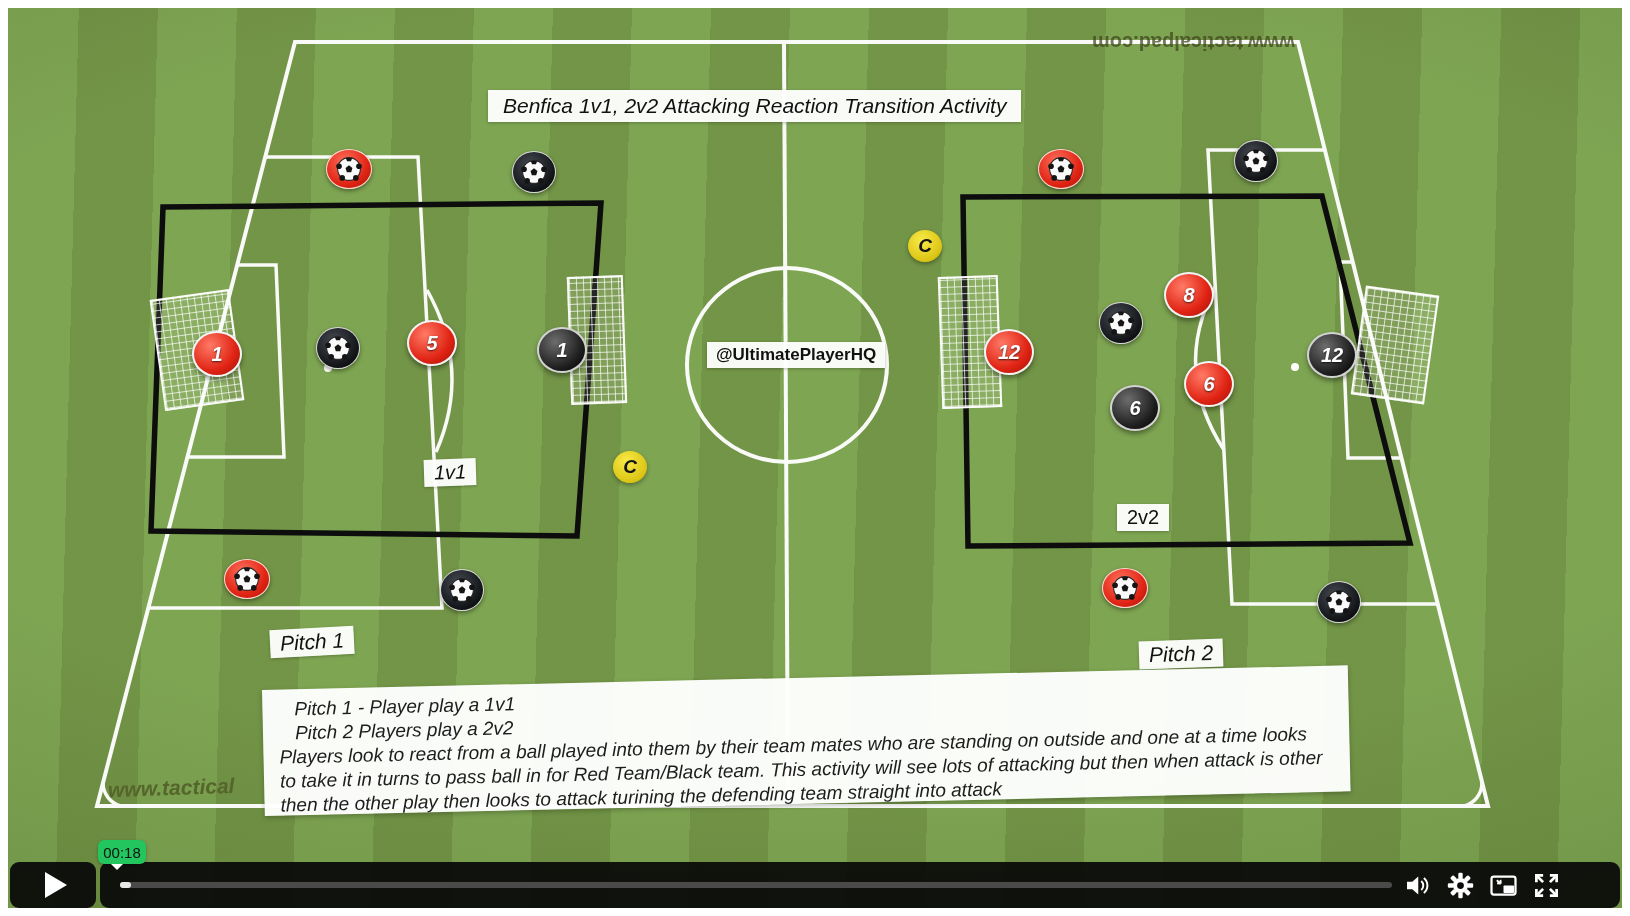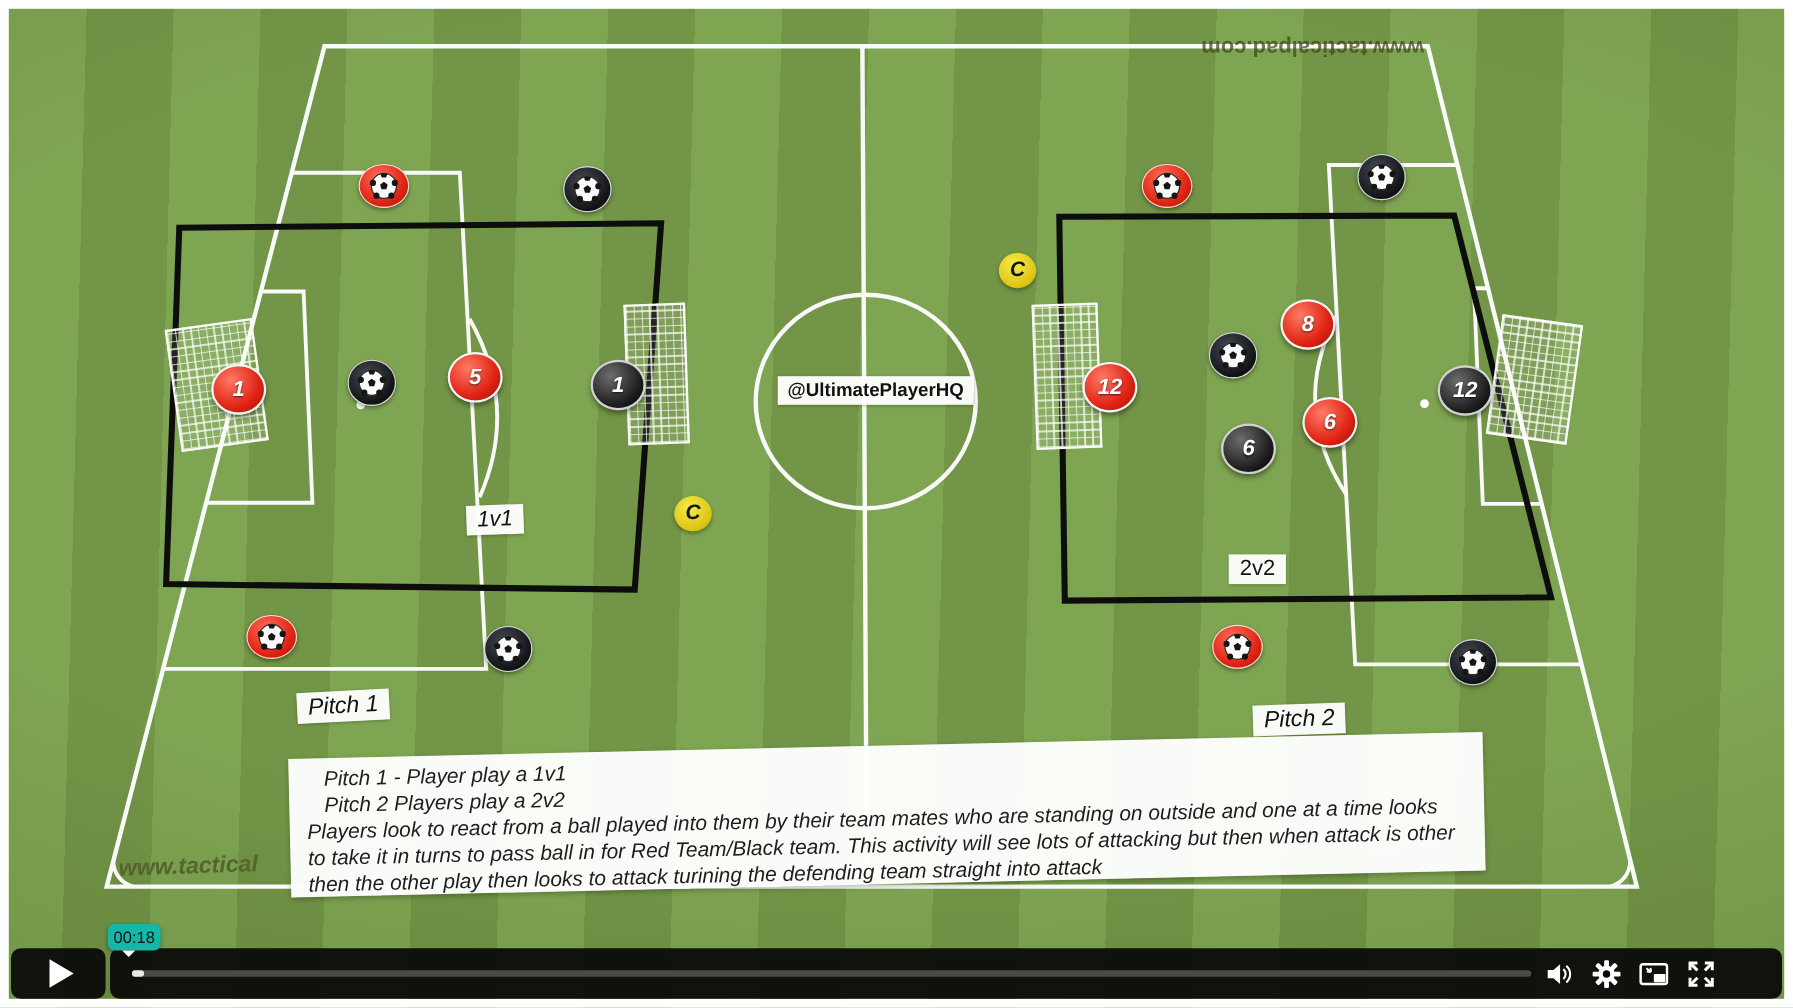--- a/index.html
+++ b/index.html
@@ -68,21 +68,21 @@
   .play-tri{width:0;height:0;border-left:22px solid #fff;border-top:13px solid transparent;
     border-bottom:13px solid transparent;margin-left:6px;}
   .control-bar{position:absolute;left:100px;top:862px;width:1520px;height:46px;background:rgba(8,8,8,0.92);
     border-radius:9px;z-index:40;}
   .progress-track{position:absolute;left:20px;top:20px;width:1272px;height:6px;background:#4a4a4a;
     border-radius:3px;cursor:pointer;}
   .progress-played{position:absolute;left:0;top:0;width:11px;height:6px;background:#e8e8e8;border-radius:3px;}
   .ctrl-icons{position:absolute;top:0;right:60px;height:46px;display:flex;align-items:center;gap:15px;}
   .ctrl-icons .icon{width:28px;height:28px;display:flex;align-items:center;justify-content:center;cursor:pointer;}
   .ctrl-icons svg{width:27px;height:27px;}
-  .time-tooltip{position:absolute;left:98px;top:840px;width:48px;height:24px;background:#14b8a6;border-radius:6px;
+  .time-tooltip{position:absolute;left:98px;top:840px;width:48px;height:24px;background:#22c55e;border-radius:6px;
     color:#111;font-size:15px;display:flex;align-items:center;justify-content:center;z-index:41;
     box-shadow:0 1px 3px rgba(0,0,0,0.3);}
   .time-tooltip:after{content:"";position:absolute;left:13px;bottom:-6px;width:0;height:0;
     border-left:6px solid transparent;border-right:6px solid transparent;border-top:6px solid #fff;}
 </style>
 </head>
 <body>
 
 <div class="stage">
 
@@ -274,20 +274,21 @@
         <span class="pnum">12</span>
       </div>
       <div class="coach" style="left: 613px; top: 451px; width: 34px; height: 32px;">
         <span>C</span>
       </div>
       <div class="coach" style="left: 908px; top: 230px; width: 34px; height: 32px;">
         <span>C</span>
       </div>
     </div>
 
+  <div class="wlabel title-banner">Benfica 1v1, 2v2 Attacking Reaction Transition Activity</div>
   <div class="wlabel center-label">@UltimatePlayerHQ</div>
   <div class="wlabel drill-1v1">1v1</div>
   <div class="wlabel drill-2v2">2v2</div>
   <div class="wlabel pitch1-label">Pitch 1</div>
   <div class="wlabel pitch2-label">Pitch 2</div>
 
   <div class="wm-top">www.tacticalpad.com</div>
   <div class="wm-bottom">www.tactical</div>
 
   <div class="desc-box">

